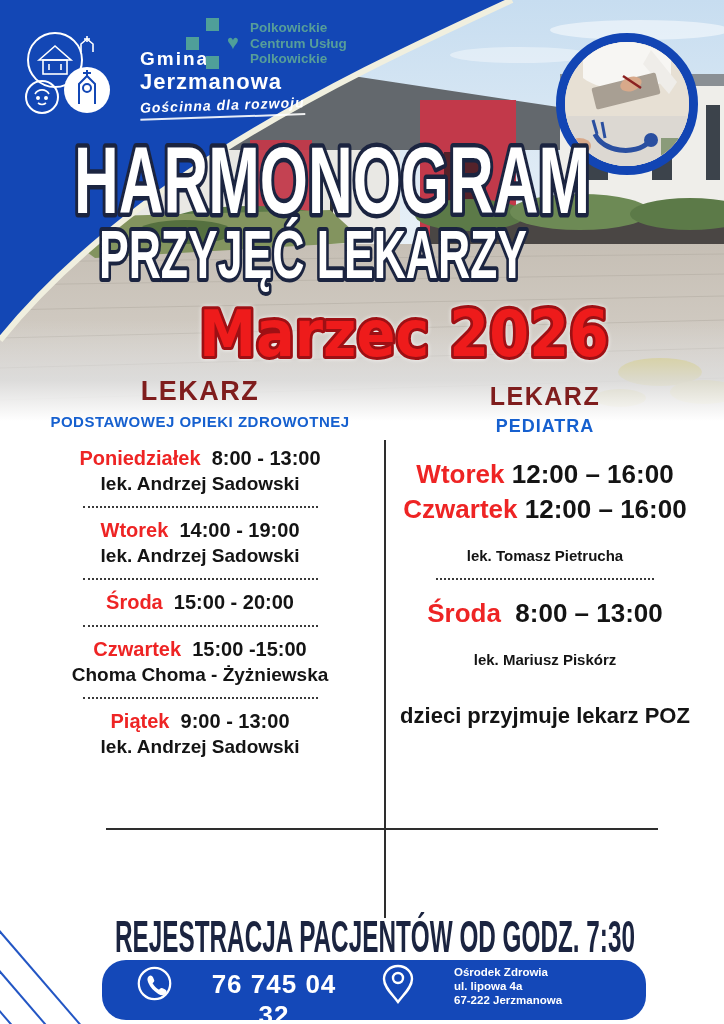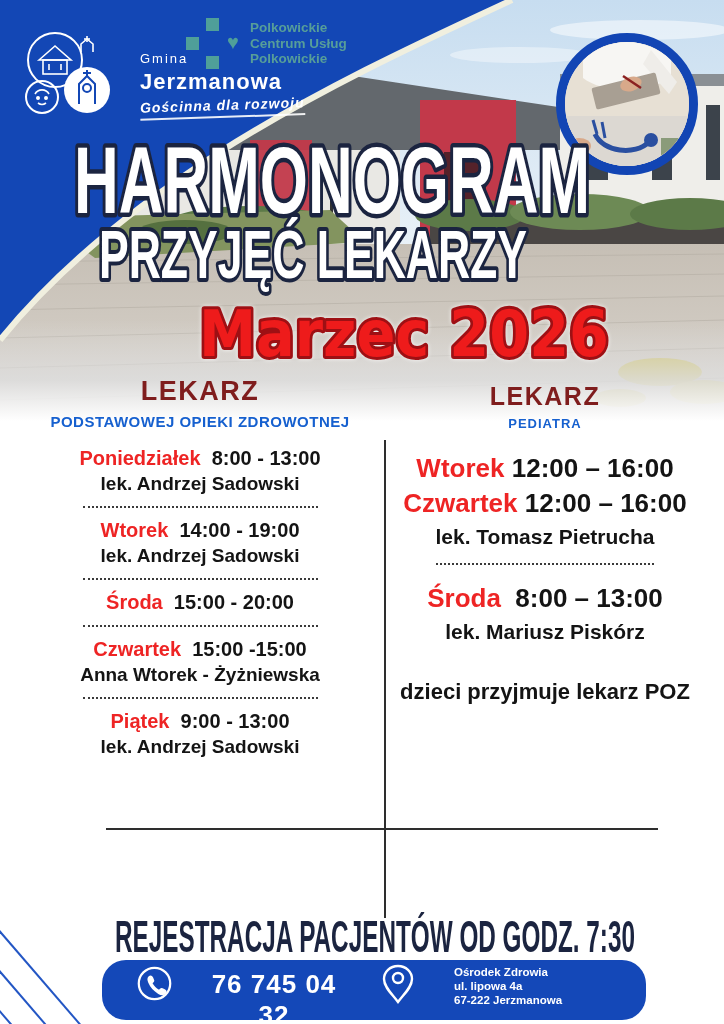--- a/index.html
+++ b/index.html
@@ -14,21 +14,21 @@
   
   .photo-scene{left:0;top:0;width:724px;height:430px;}
   .photo-fade{left:0;top:320px;width:724px;height:110px;
     background:linear-gradient(to bottom,rgba(255,255,255,0) 0%,rgba(222,222,222,.85) 55%,#ffffff 92%);}
 
   
   .swoosh{left:0;top:0;width:724px;height:360px;}
 
   
   .gmina-text{left:140px;top:48px;color:#fff;}
-  .gmina-line1{font-size:13px;font-weight:400;letter-spacing:2px;line-height:22px;}
+  .gmina-line1{font-size:19px;font-weight:700;letter-spacing:2px;line-height:22px;}
   .gmina-line2{font-size:22px;font-weight:800;letter-spacing:1px;line-height:24px;}
   .gmina-tagline{font-size:14px;font-style:italic;font-weight:600;letter-spacing:1px;margin-top:3px;
     border-bottom:2px solid rgba(255,255,255,.9);padding-bottom:3px;transform:rotate(-2deg);display:inline-block;}
   .pcuz-text{left:250px;top:20px;color:#579e99;font-weight:700;font-size:13.5px;line-height:15.5px;}
 
   
   .doctor-circle{left:556px;top:33px;width:142px;height:142px;border-radius:50%;
     border:9px solid #1245b4;overflow:hidden;box-sizing:border-box;background:#e7e0d4;}
 
   
@@ -41,29 +41,29 @@
 
   
   .col{position:absolute;text-align:center;color:#141414;}
   .col-left{left:30px;top:376px;width:340px;}
   .col-right{left:390px;top:382px;width:310px;}
   .col-heading{color:#7f1d1d;font-weight:800;letter-spacing:1.5px;}
   .col-left .col-heading{font-size:27px;}
   .col-right .col-heading{font-size:25px;}
   .col-subheading{color:#1660cf;font-weight:800;}
   .col-left .col-subheading{font-size:15px;margin-top:6px;letter-spacing:.5px;}
-  .col-right .col-subheading{font-size:13px;margin-top:5px;letter-spacing:1px;}
+  .col-right .col-subheading{font-size:18px;margin-top:5px;letter-spacing:1px;}
   .entries{margin-top:17px;}
   .entry-line{font-size:20px;font-weight:700;line-height:23px;}
   .entry-doctor{font-size:19px;font-weight:700;line-height:22px;margin-top:3px;}
   .day{color:#ee2424;}
   .sep{border-top:2px dotted #3a3a3a;width:235px;margin:11px auto 11px auto;height:0;}
   .col-right .sep{width:218px;margin:14px auto 16px auto;}
   .big-row{font-size:26px;font-weight:700;line-height:35px;}
-  .ped-doctor{font-size:21px;font-weight:700;margin-top:4px;}
+  .ped-doctor{font-size:15px;font-weight:700;margin-top:20px;}
   .ped-rows{margin-top:20px;}
   .ped-note{margin-top:34px;font-size:22px;font-weight:700;line-height:28px;}
 
   
   .vline{left:384px;top:440px;width:2px;height:478px;background:#2e2e2e;}
   .hline{left:106px;top:828px;width:552px;height:2px;background:#2e2e2e;}
 
   
   .registration-svg{left:0;top:908px;width:724px;height:50px;pointer-events:none;}
   .reg-text{fill:#1b2440;font-family:"Liberation Sans","DejaVu Sans",sans-serif;font-weight:bold;}
@@ -224,21 +224,21 @@
         <div class="entry-line"><span class="day">Wtorek</span>&nbsp; <span>14:00 - 19:00</span></div>
         <div class="entry-doctor">lek. Andrzej Sadowski</div>
       </div>
       <div class="sep"></div>
       <div>
         <div class="entry-line"><span class="day">Środa</span>&nbsp; <span>15:00 - 20:00</span></div>
       </div>
       <div class="sep"></div>
       <div>
         <div class="entry-line"><span class="day">Czwartek</span>&nbsp; <span>15:00 -15:00</span></div>
-        <div class="entry-doctor">Anna Wtorek - Żyżniewska</div>
+        <div class="entry-doctor">Choma Choma - Żyżniewska</div>
       </div>
       <div class="sep"></div>
       <div>
         <div class="entry-line"><span class="day">Piątek</span>&nbsp; <span>9:00 - 13:00</span></div>
         <div class="entry-doctor">lek. Andrzej Sadowski</div>
       </div>
     </div>
   </div>
 
   <div class="col col-right">

